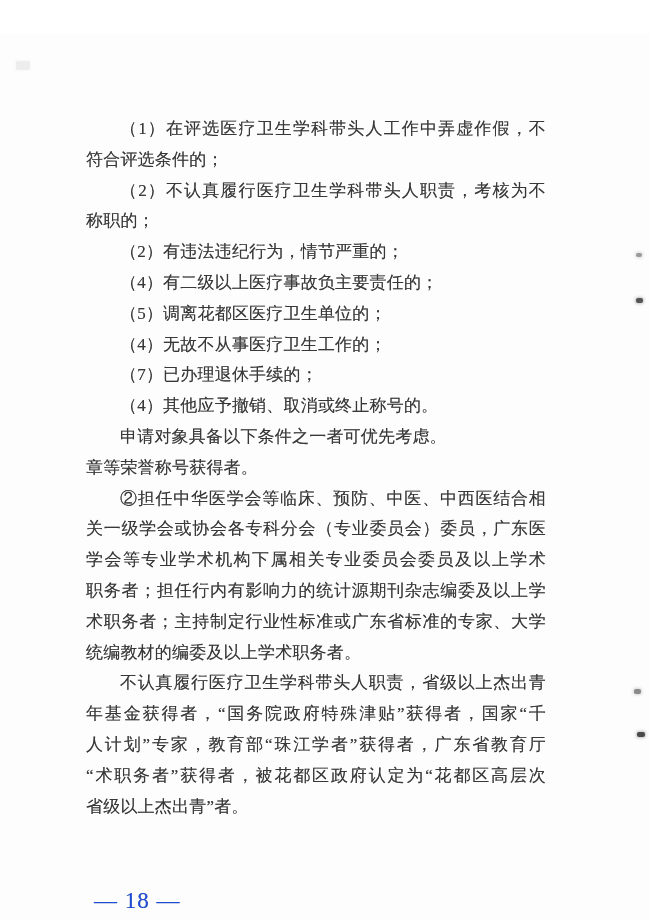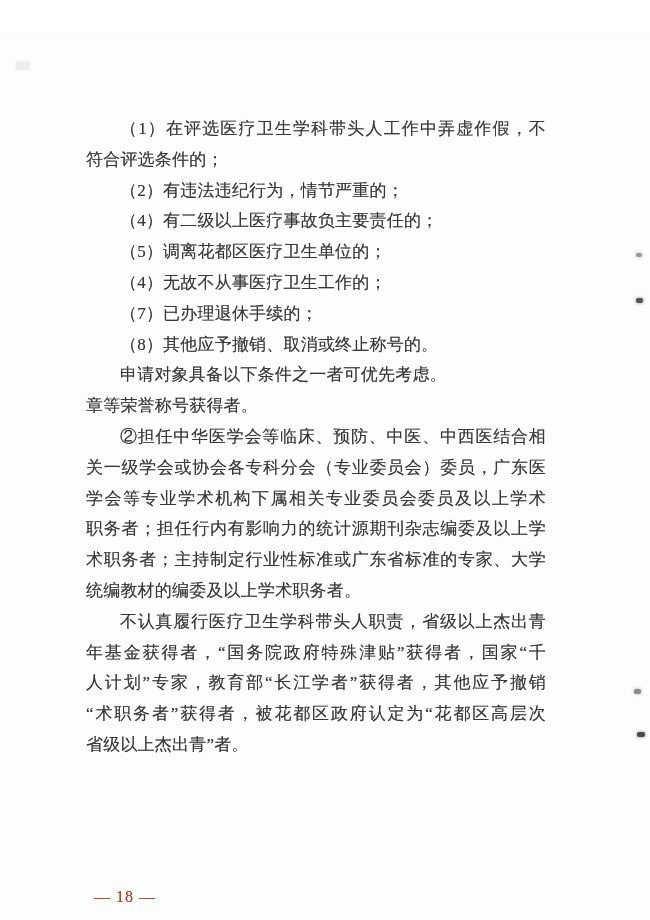--- a/index.html
+++ b/index.html
@@ -30,75 +30,79 @@
     text-align: justify;
     text-align-last: justify;
     white-space: nowrap;
     overflow: visible;
   }
   .line.first { text-indent: 2em; }
   .line.last { text-align-last: left; white-space: normal; }
   .pagenum {
     position: absolute;
     left: 94px; top: 854px;
-    font-size: 16px;
+    font-size: 23px;
     letter-spacing: 1px;
-    color: #c2410c;
+    color: #1d4ed8;
     text-shadow: 0 0 0.4px #30303088;
   }
   .speck {
     position: absolute;
     border-radius: 2px;
   }
 </style>
 </head>
 <body>
 
 <div class="page" style="background: rgb(253, 253, 253); margin-top: 34px;">
   <div class="content" style="color: rgb(56, 56, 56);">
       <div class="para">
         <div class="line first">（1）在评选医疗卫生学科带头人工作中弄虚作假，不</div>
         <div class="line last">符合评选条件的；</div>
       </div>
       <div class="para">
+        <div class="line first">（2）不认真履行医疗卫生学科带头人职责，考核为不</div>
+        <div class="line last">称职的；</div>
+      </div>
+      <div class="para">
         <div class="line first last">（2）有违法违纪行为，情节严重的；</div>
       </div>
       <div class="para">
         <div class="line first last">（4）有二级以上医疗事故负主要责任的；</div>
       </div>
       <div class="para">
         <div class="line first last">（5）调离花都区医疗卫生单位的；</div>
       </div>
       <div class="para">
         <div class="line first last">（4）无故不从事医疗卫生工作的；</div>
       </div>
       <div class="para">
         <div class="line first last">（7）已办理退休手续的；</div>
       </div>
       <div class="para">
-        <div class="line first last">（8）其他应予撤销、取消或终止称号的。</div>
+        <div class="line first last">（4）其他应予撤销、取消或终止称号的。</div>
       </div>
       <div class="para">
         <div class="line first last">申请对象具备以下条件之一者可优先考虑。</div>
       </div>
       <div class="para">
         <div class="line last">章等荣誉称号获得者。</div>
       </div>
       <div class="para">
         <div class="line first">②担任中华医学会等临床、预防、中医、中西医结合相</div>
         <div class="line">关一级学会或协会各专科分会（专业委员会）委员，广东医</div>
         <div class="line">学会等专业学术机构下属相关专业委员会委员及以上学术</div>
         <div class="line">职务者；担任行内有影响力的统计源期刊杂志编委及以上学</div>
         <div class="line">术职务者；主持制定行业性标准或广东省标准的专家、大学</div>
         <div class="line last">统编教材的编委及以上学术职务者。</div>
       </div>
       <div class="para">
         <div class="line first">不认真履行医疗卫生学科带头人职责，省级以上杰出青</div>
         <div class="line">年基金获得者，“国务院政府特殊津贴”获得者，国家“千</div>
-        <div class="line">人计划”专家，教育部“长江学者”获得者，其他应予撤销</div>
+        <div class="line">人计划”专家，教育部“珠江学者”获得者，广东省教育厅</div>
         <div class="line">“术职务者”获得者，被花都区政府认定为“花都区高层次</div>
         <div class="line last">省级以上杰出青”者。</div>
       </div>
     </div>
   <div class="pagenum">— 18 —</div>
   <div>
       <div class="speck" style="left: 636px; top: 219px; width: 6px; height: 4px; background: rgb(154, 154, 154); box-shadow: rgba(154, 154, 154, 0.333) 0px 0px 3px 1px;"></div>
       <div class="speck" style="left: 636px; top: 264px; width: 7px; height: 5px; background: rgb(85, 85, 85); box-shadow: rgba(85, 85, 85, 0.333) 0px 0px 3px 1px;"></div>
       <div class="speck" style="left: 634px; top: 655px; width: 7px; height: 5px; background: rgb(138, 138, 138); box-shadow: rgba(138, 138, 138, 0.333) 0px 0px 3px 1px;"></div>
       <div class="speck" style="left: 637px; top: 698px; width: 8px; height: 5px; background: rgb(74, 74, 74); box-shadow: rgba(74, 74, 74, 0.333) 0px 0px 3px 1px;"></div>

